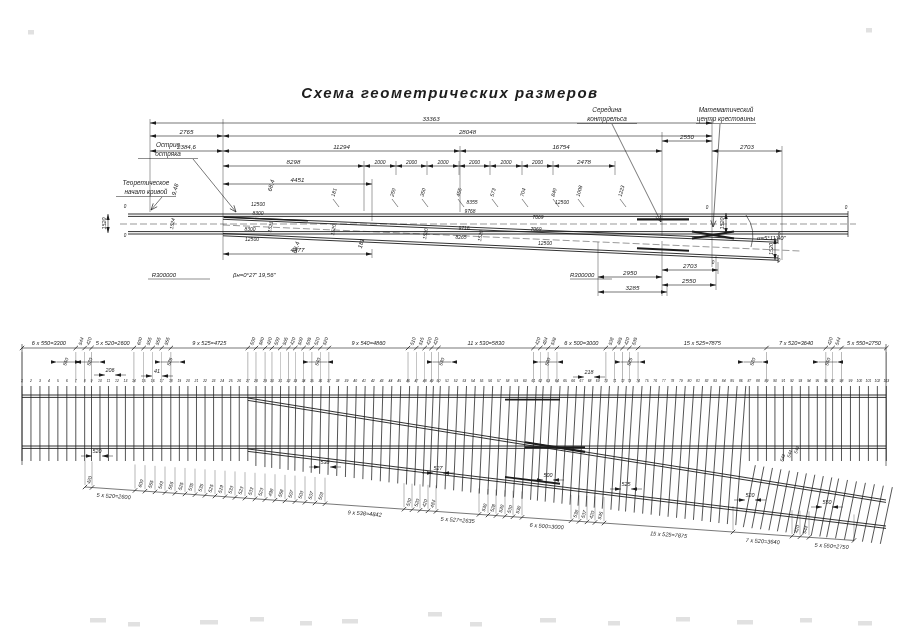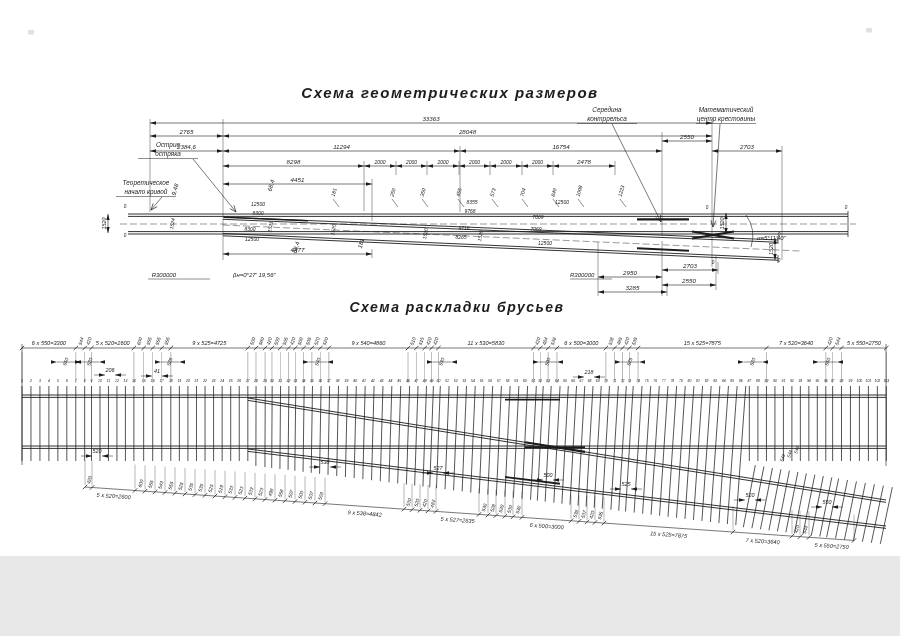--- a/index.html
+++ b/index.html
@@ -1,28 +1,27 @@
 <!DOCTYPE html>
 <html><head>
 <meta charset="utf-8">
 <style>
   html,body{margin:0;padding:0;background:#e8e8e8;}
-  .sheet{position:relative;width:900px;height:556px;background:#ffffff;overflow:hidden;
+  .sheet{position:relative;width:900px;height:636px;background:#ffffff;overflow:hidden;
          font-family:"Liberation Sans","DejaVu Sans",sans-serif;}
   .title{position:absolute;font-style:italic;color:#1c1c1c;text-align:center;letter-spacing:1.5px;font-weight:bold;}
   .title-top{top:84px;left:300px;width:300px;font-size:15px;}
   .title-bottom{top:299px;left:327px;width:260px;font-size:14px;}
   svg text{font-family:"Liberation Sans","DejaVu Sans",sans-serif;}
 </style>
 </head>
 <body>
 
 <div class="sheet">
   <div class="title title-top">Схема геометрических размеров</div>
-  <div class="title title-bottom">Схема раскладки брусьев</div>
   <svg id="dw" width="900" height="636" viewBox="0 0 900 636">
       <g>
         <line x1="128" y1="214" x2="848" y2="214" stroke="#1c1c1c" stroke-width="0.9"></line>
         <line x1="128" y1="216.4" x2="848" y2="216.4" stroke="#1c1c1c" stroke-width="0.9"></line>
         <line x1="128" y1="231.6" x2="848" y2="231.6" stroke="#1c1c1c" stroke-width="0.9"></line>
         <line x1="128" y1="234" x2="848" y2="234" stroke="#1c1c1c" stroke-width="0.9"></line>
         <line x1="120" y1="224" x2="856" y2="224" stroke="#1c1c1c" stroke-width="0.5" opacity="0.9" stroke-dasharray="7 3"></line>
         <line x1="223" y1="217" x2="778" y2="239.977" stroke="#1c1c1c" stroke-width="0.9"></line>
         <line x1="223" y1="233.5" x2="778" y2="257.9755" stroke="#1c1c1c" stroke-width="0.9"></line>
         <line x1="223" y1="219.3" x2="778" y2="242.27700000000002" stroke="#1c1c1c" stroke-width="0.9"></line>

